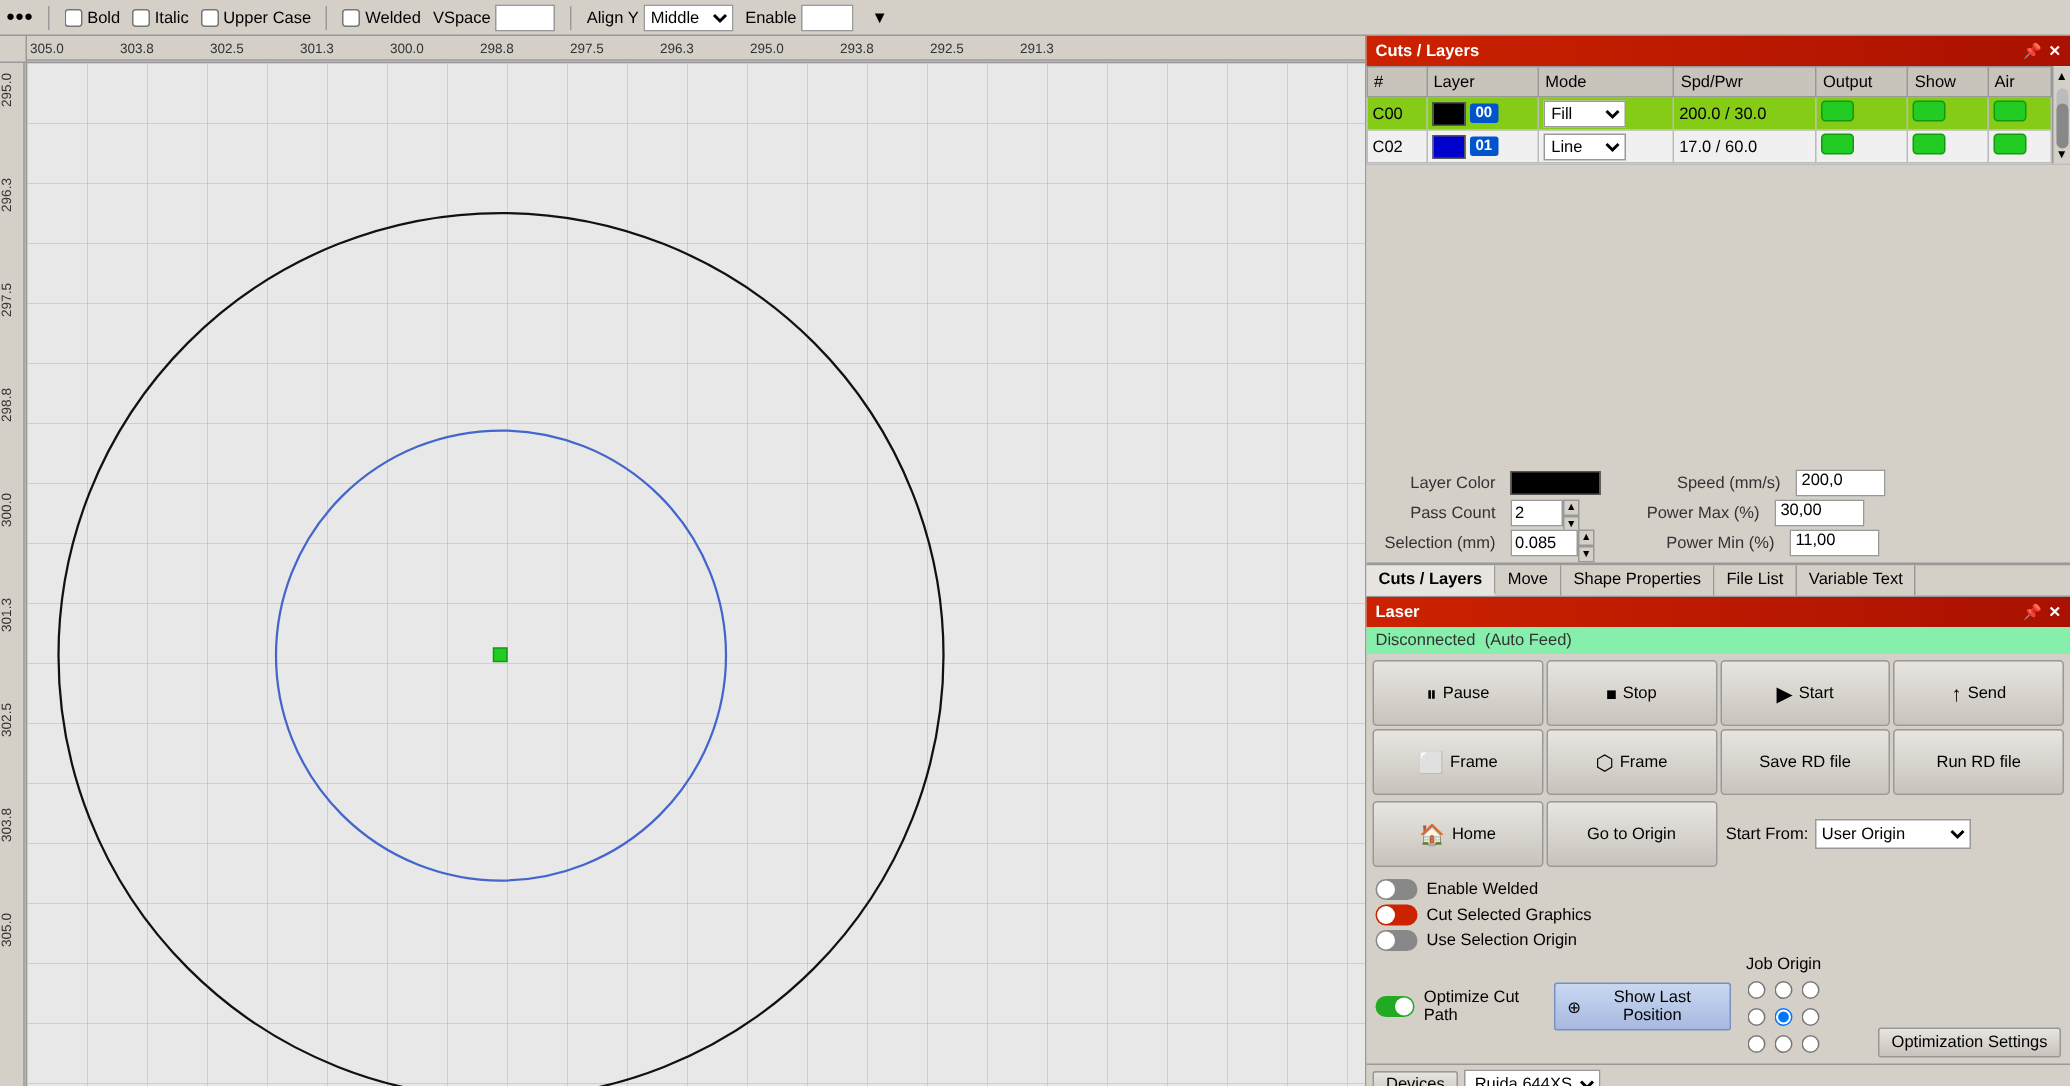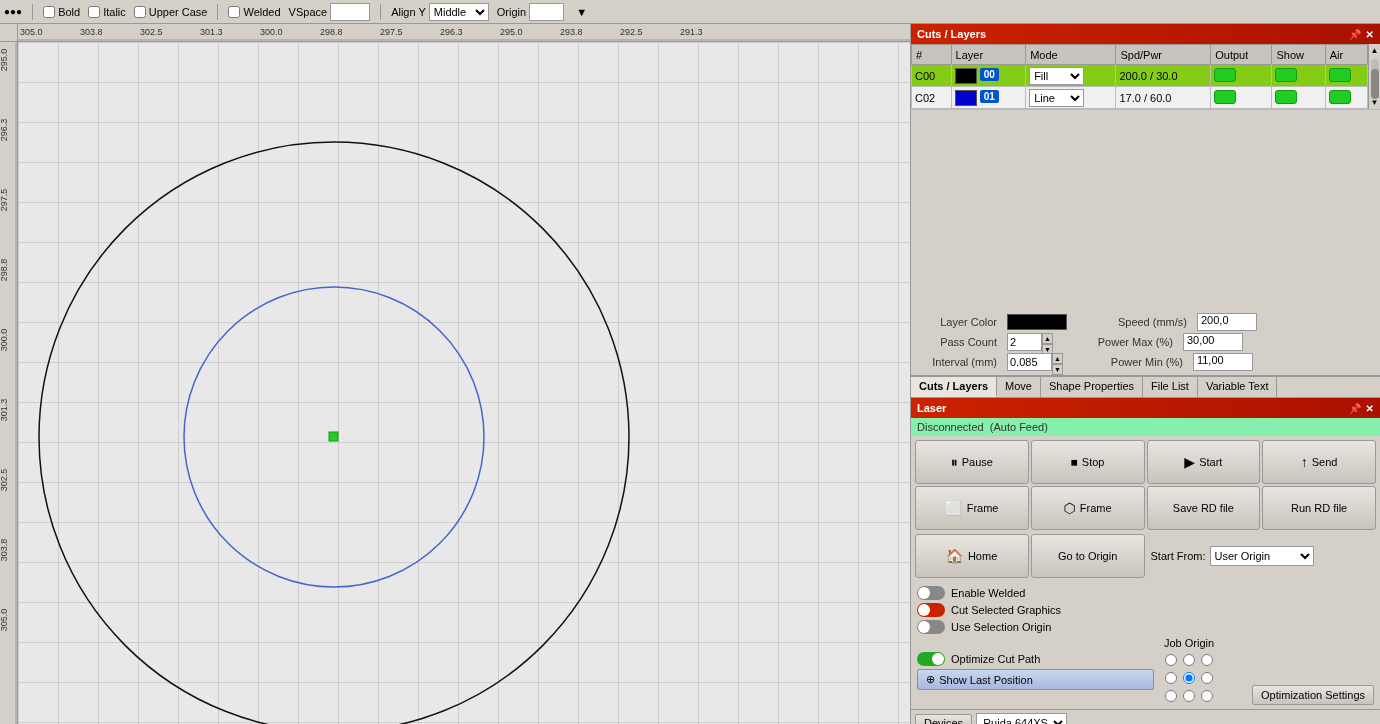--- a/index.html
+++ b/index.html
@@ -437,21 +437,21 @@
   <div class="toolbar-sep"></div>
   <div class="toolbar-item">
     <span>Align Y</span>
     <select class="toolbar-select">
       <option>Middle</option>
       <option>Top</option>
       <option>Bottom</option>
     </select>
   </div>
   <div class="toolbar-item">
-    <span>Origin</span>
+    <span>Enable</span>
     <input type="text" class="toolbar-input" style="width: 35px;">
   </div>
   <div style="margin-left:4px;">▼</div>
 </div>
 
 <div class="main-area">
 
   <div class="canvas-area">
 
     <div class="ruler-corner"></div>
@@ -590,21 +590,21 @@
             <div class="spinner-arrows">
               <div class="spinner-arrow">▲</div>
               <div class="spinner-arrow">▼</div>
             </div>
           </div>
           <span style="min-width:20px;"></span>
           <span class="layer-props-label">Power Max (%)</span>
           <span class="layer-props-value">30,00</span>
         </div>
         <div class="layer-props-row">
-          <span class="layer-props-label">Interval (mm)</span>
+          <span class="layer-props-label">Selection (mm)</span>
           <div class="spinner-input">
             <input type="text" value="0.085" style="width: 45px; border: 1px solid rgb(153, 153, 153); height: 18px; font-size: 11px;">
             <div class="spinner-arrows">
               <div class="spinner-arrow">▲</div>
               <div class="spinner-arrow">▼</div>
             </div>
           </div>
           <span style="min-width:20px;"></span>
           <span class="layer-props-label">Power Min (%)</span>
           <span class="layer-props-value">11,00</span>
@@ -706,21 +706,21 @@
           </div>
 
           <div class="use-selection-row">
             <div class="toggle-switch off">
               <div class="toggle-knob"></div>
             </div>
             <span>Use Selection Origin</span>
           </div>
 
           <div style="display:flex;align-items:center;gap:8px;">
-            <div style="flex:1;display:flex;flex-direction:column;gap:3px;">
+            <div style="flex:1;display:flex;gap:3px;">
 
               <div class="optimize-row">
                 <div class="toggle-switch on">
                   <div class="toggle-knob"></div>
                 </div>
                 <span>Optimize Cut Path</span>
               </div>
 
               <button class="show-last-pos-btn">
                 <span>⊕</span>

